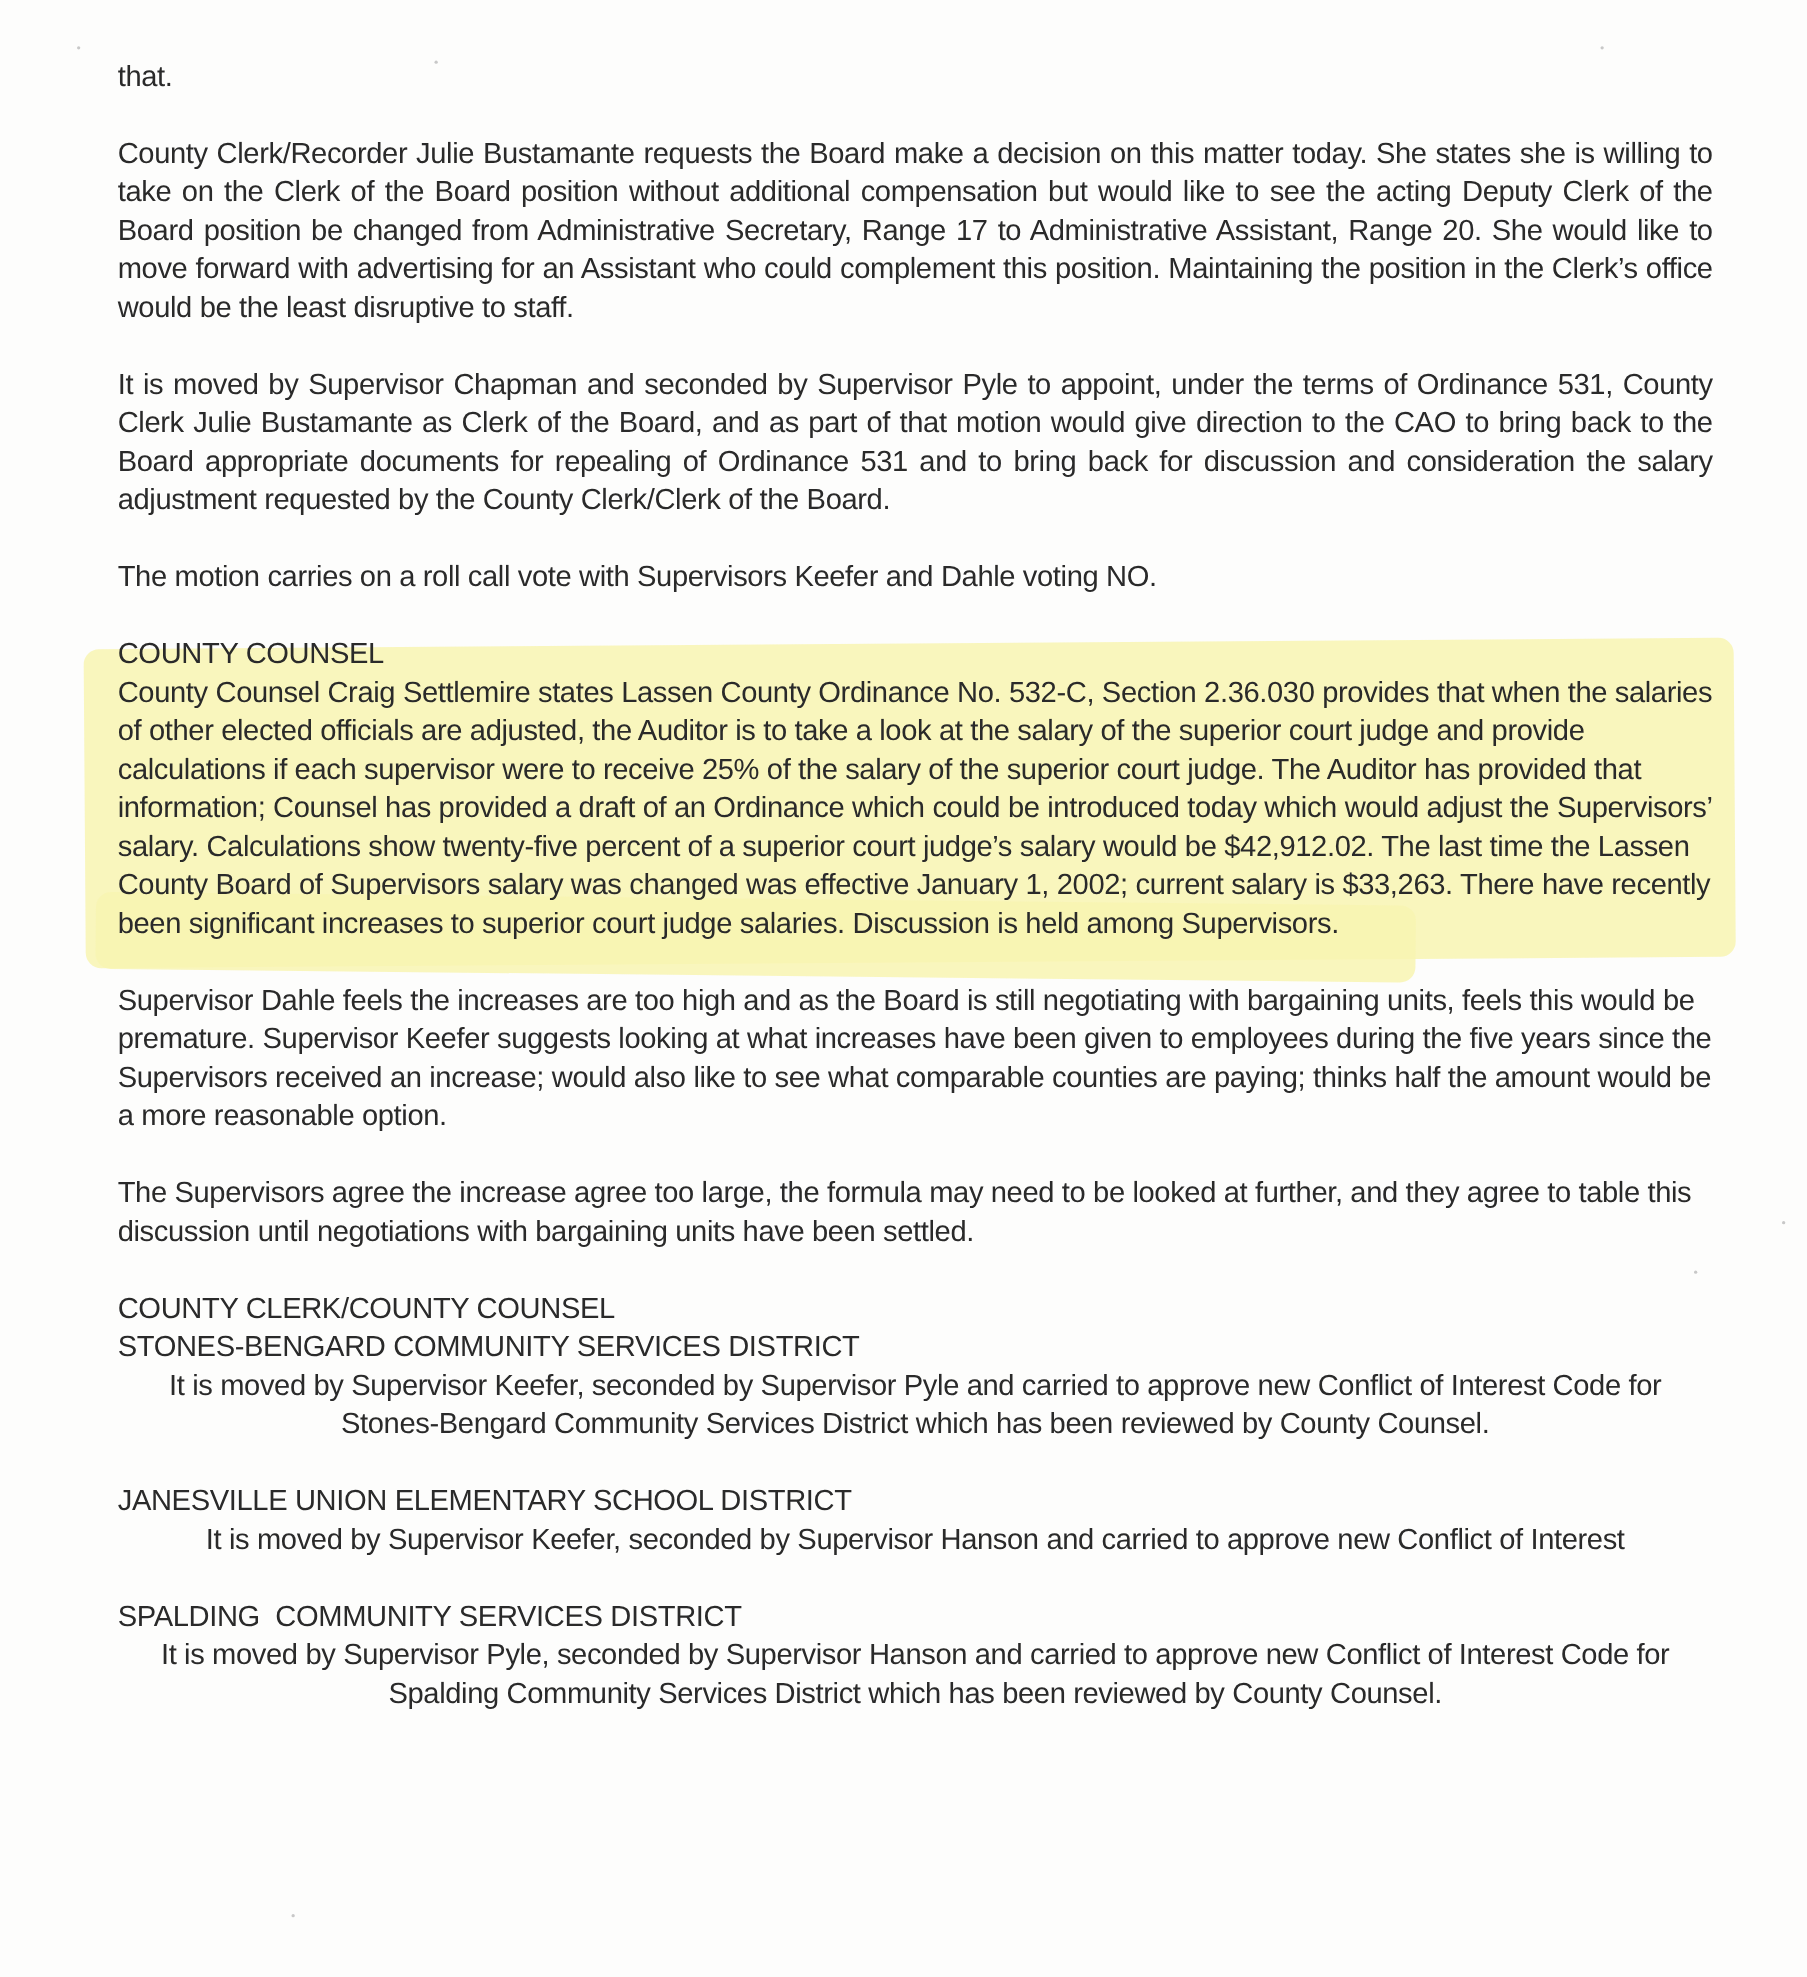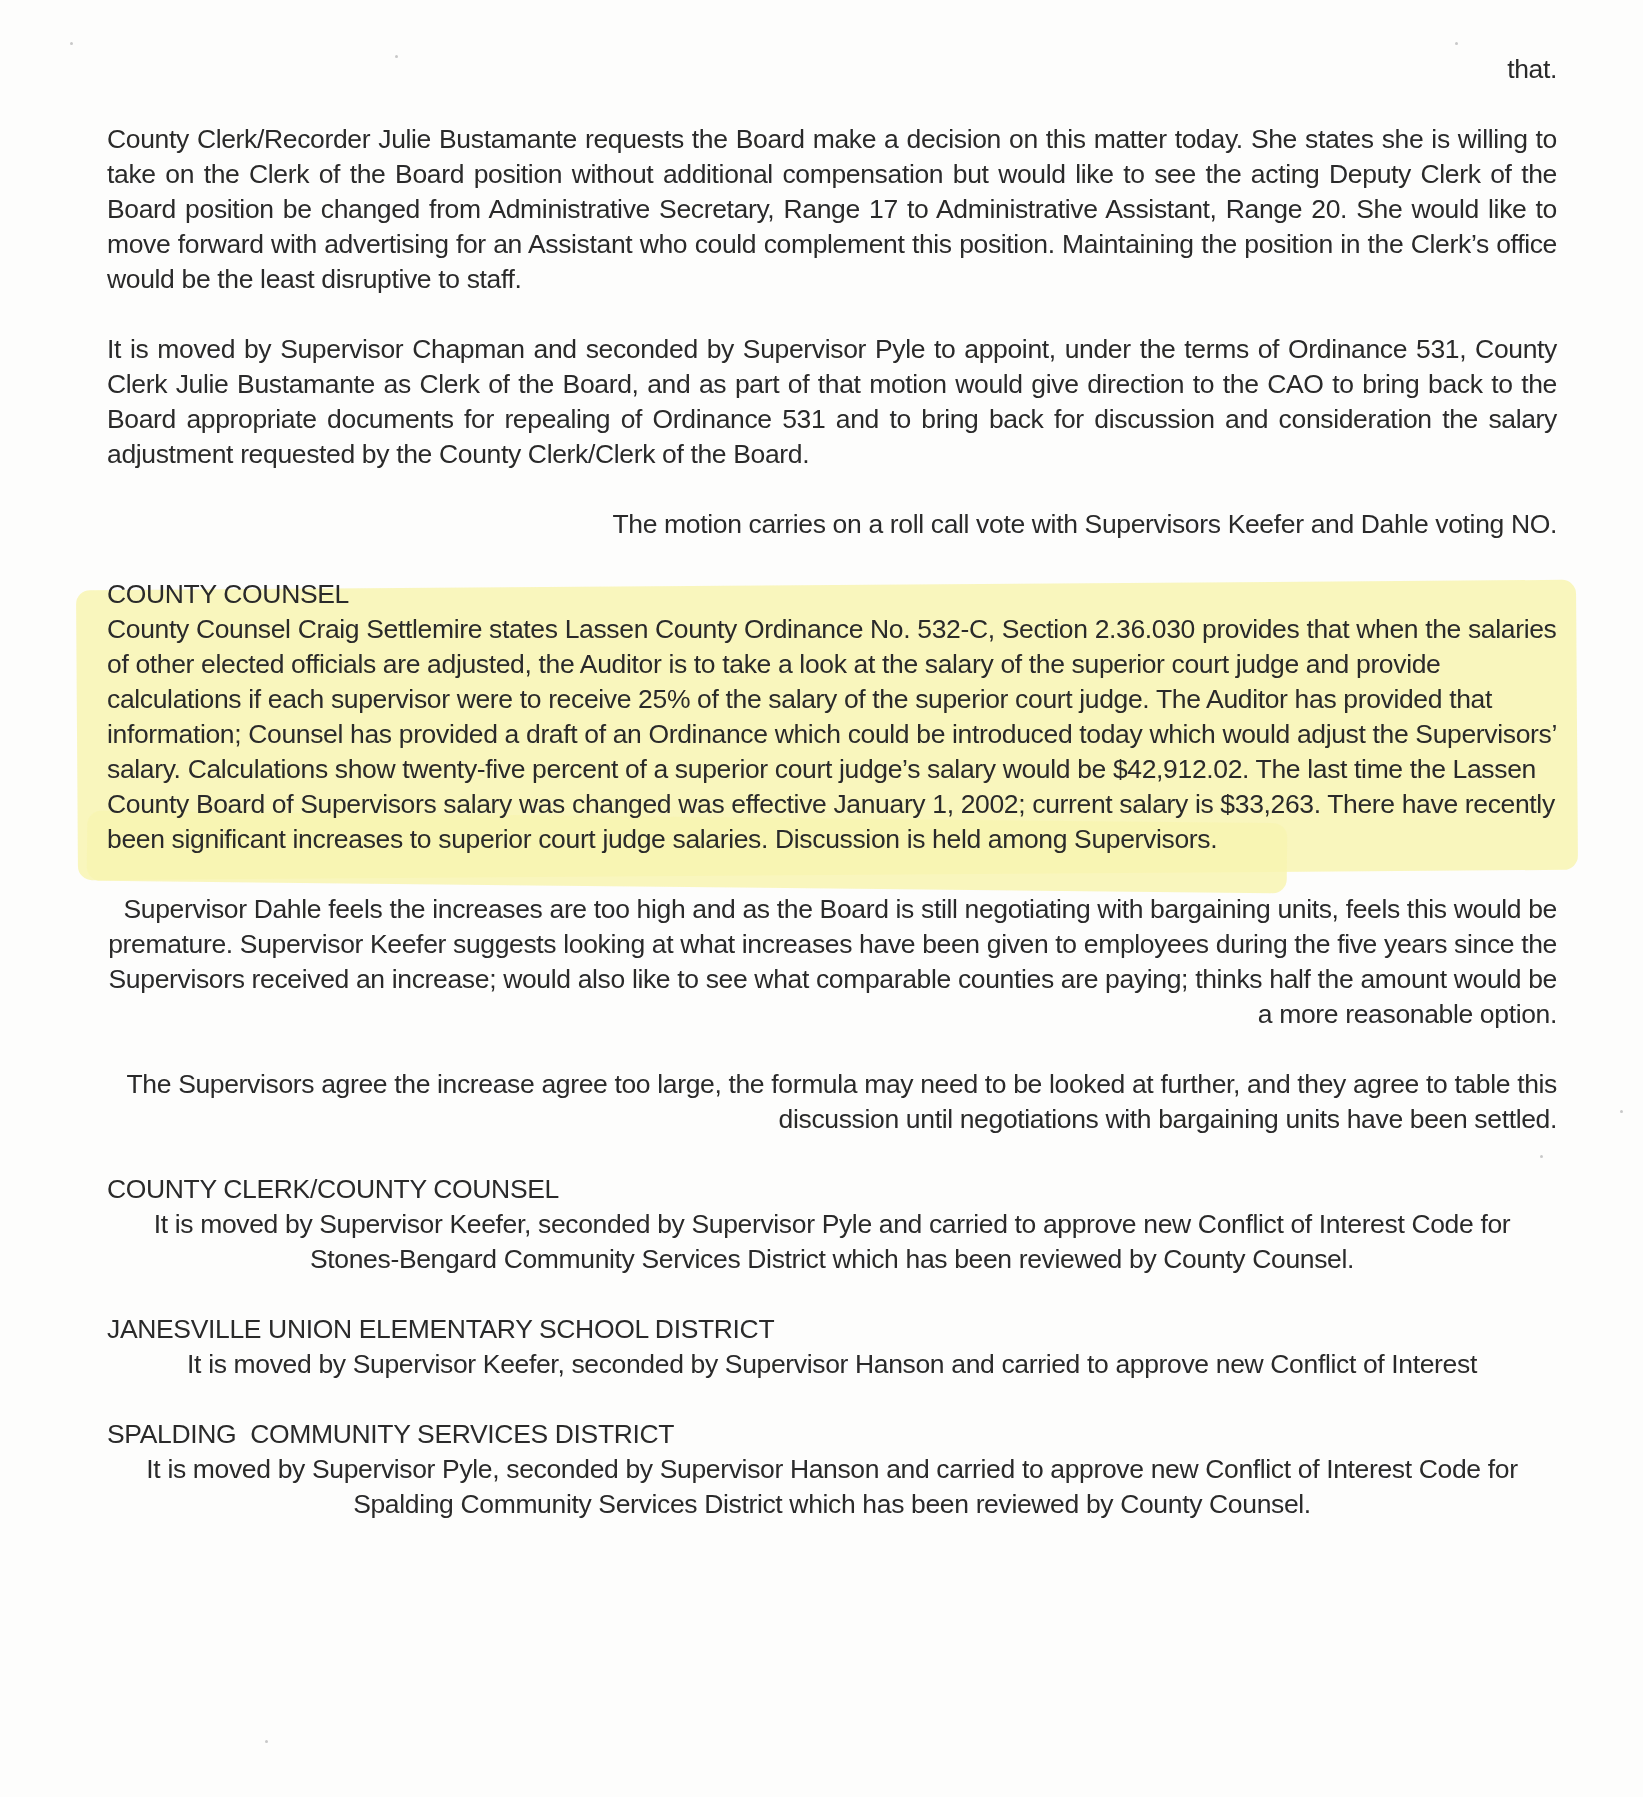--- a/index.html
+++ b/index.html
@@ -24,21 +24,21 @@
       font-size: 26.5px;
       line-height: 35px;
       letter-spacing: -0.35px;
     }
     .para {
       margin: 0 0 35px 0;
       text-align: justify;
       position: relative;
       z-index: 2;
     }
-    .para.left { text-align: right; }
+    .para.left { text-align: left; }
     .heading {
       margin: 0;
       text-transform: uppercase;
       position: relative;
       z-index: 2;
     }
     .block { margin: 0 0 35px 0; }
     .block .para { margin: 0; text-align: center; }
     .highlight-wrap {
       position: relative;
@@ -84,20 +84,21 @@
     <p class="heading">COUNTY COUNSEL</p>
     <p class="para" style="text-align:left;">County Counsel Craig Settlemire states Lassen County Ordinance No. 532-C, Section 2.36.030 provides that when the salaries of other elected officials are adjusted, the Auditor is to take a look at the salary of the superior court judge and provide calculations if each supervisor were to receive 25% of the salary of the superior court judge.  The Auditor has provided that information; Counsel has provided a draft of an Ordinance which could be introduced today which would adjust the Supervisors’ salary.  Calculations show twenty-five percent of a superior court judge’s salary would be $42,912.02.  The last time the Lassen County Board of Supervisors salary was changed was effective January 1, 2002; current salary is $33,263.  There have recently been significant increases to superior court judge salaries.   Discussion is held among Supervisors.</p>
   </div>
 
   <p class="para left">Supervisor Dahle feels the increases are too high and as the Board is still negotiating with bargaining units, feels this would be premature.  Supervisor Keefer suggests looking at what increases have been given to employees during the five years since the Supervisors received an increase; would also like to see what comparable counties are paying; thinks half the amount would be a more reasonable option.</p>
 
   <p class="para left">The Supervisors agree the increase agree too large, the formula may need to be looked at further, and they agree to table this discussion until negotiations with bargaining units have been settled.</p>
 
   <div class="block">
     <p class="heading">COUNTY CLERK/COUNTY COUNSEL</p>
+    <p class="heading">STONES-BENGARD COMMUNITY SERVICES DISTRICT</p>
     <p class="para">It is moved by Supervisor Keefer, seconded by Supervisor Pyle and carried to approve new Conflict of Interest Code for Stones-Bengard Community Services District which has been reviewed by County Counsel.</p>
   </div>
 
   <div class="block">
     <p class="heading">JANESVILLE UNION ELEMENTARY SCHOOL DISTRICT</p>
     <p class="para">It is moved by Supervisor Keefer, seconded by Supervisor Hanson and carried to approve new Conflict of Interest</p>
   </div>
 
   <div class="block">
     <p class="heading" style="white-space:pre;">SPALDING  COMMUNITY SERVICES DISTRICT</p>

